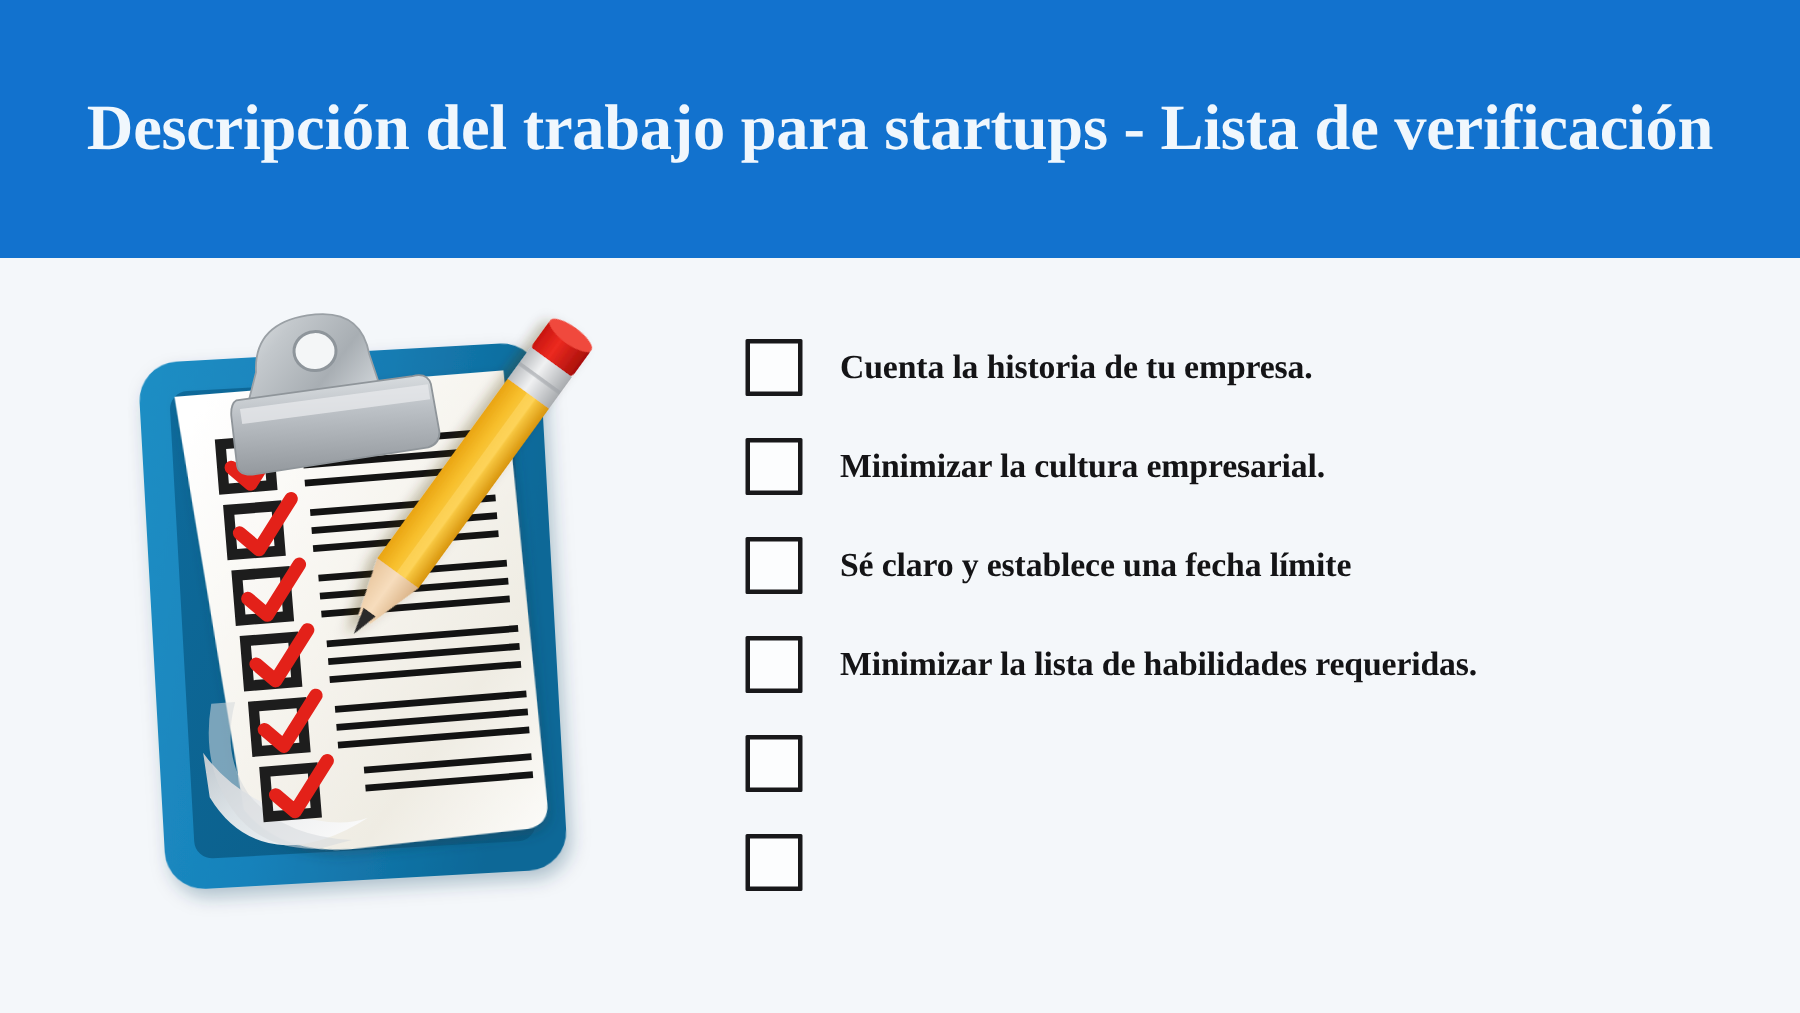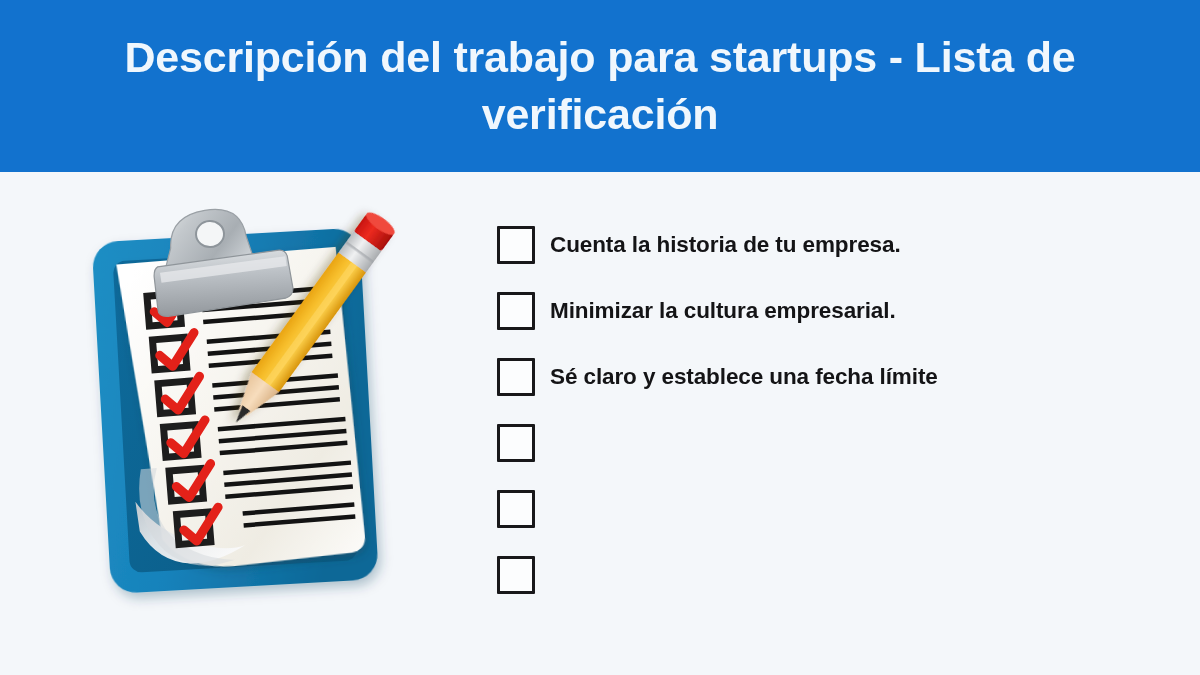--- a/index.html
+++ b/index.html
@@ -6,20 +6,21 @@
   html, body {
     width:1200px; height:675px;
     font-family:"Liberation Sans", sans-serif;
     background:#f4f7fa;
     overflow:hidden;
   }
   #page {
     position:relative;
     width:1200px; height:483px;
     background:#fca5a5;
+    font-family:Liberation Serif, serif;
   }
 
   
   #header {
     position:absolute; left:0; top:0;
     width:1200px; height:172px;
     background:#1272ce;
     display:flex; align-items:center; justify-content:center;
   }
   #header-title {
@@ -51,21 +52,21 @@
     height:66px;
   }
   .check-box {
     width:38px; height:38px;
     min-width:38px;
     border:3px solid #18181a;
     background:#fcfdfe;
     border-radius:1px;
   }
   .check-label {
-    margin-left:15px;
+    margin-left:25px;
     font-size:22.5px;
     font-weight:bold;
     color:#161618;
     color:#141416;
     white-space:nowrap;
     letter-spacing:-0.1px;
   }
 
   
   #illustration {
@@ -256,20 +257,21 @@
       </div>
 
       <div class="check-row">
         <div class="check-box"></div>
         <div class="check-label">Sé claro y establece una fecha límite</div>
       </div>
 
 
       <div class="check-row">
         <div class="check-box"></div>
+        <div class="check-label">Minimizar la lista de habilidades requeridas.</div>
       </div>
 
       <div class="check-row">
         <div class="check-box"></div>
       </div>
 
       <div class="check-row">
         <div class="check-box"></div>
       </div>
 

